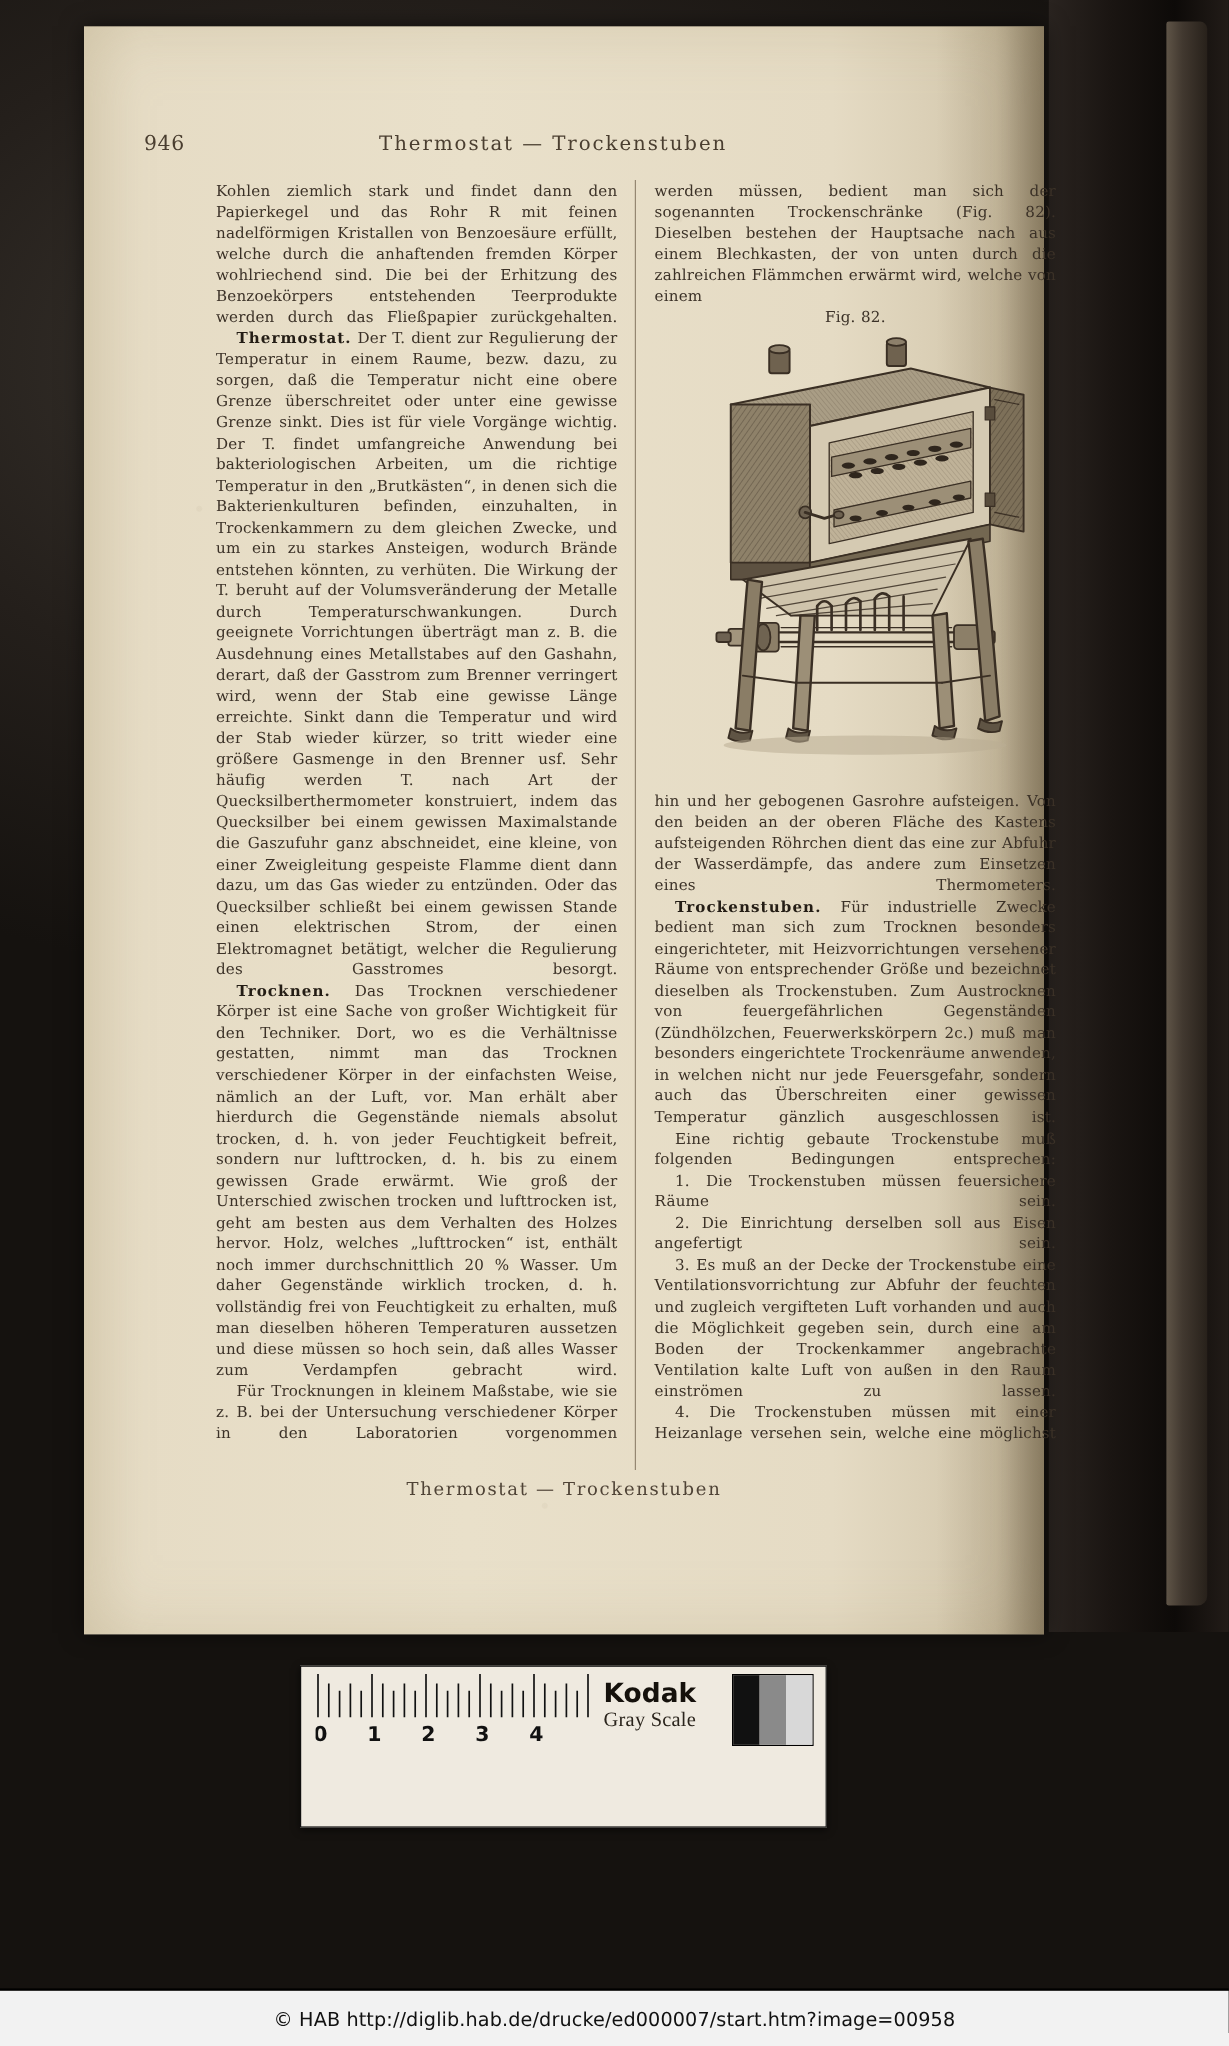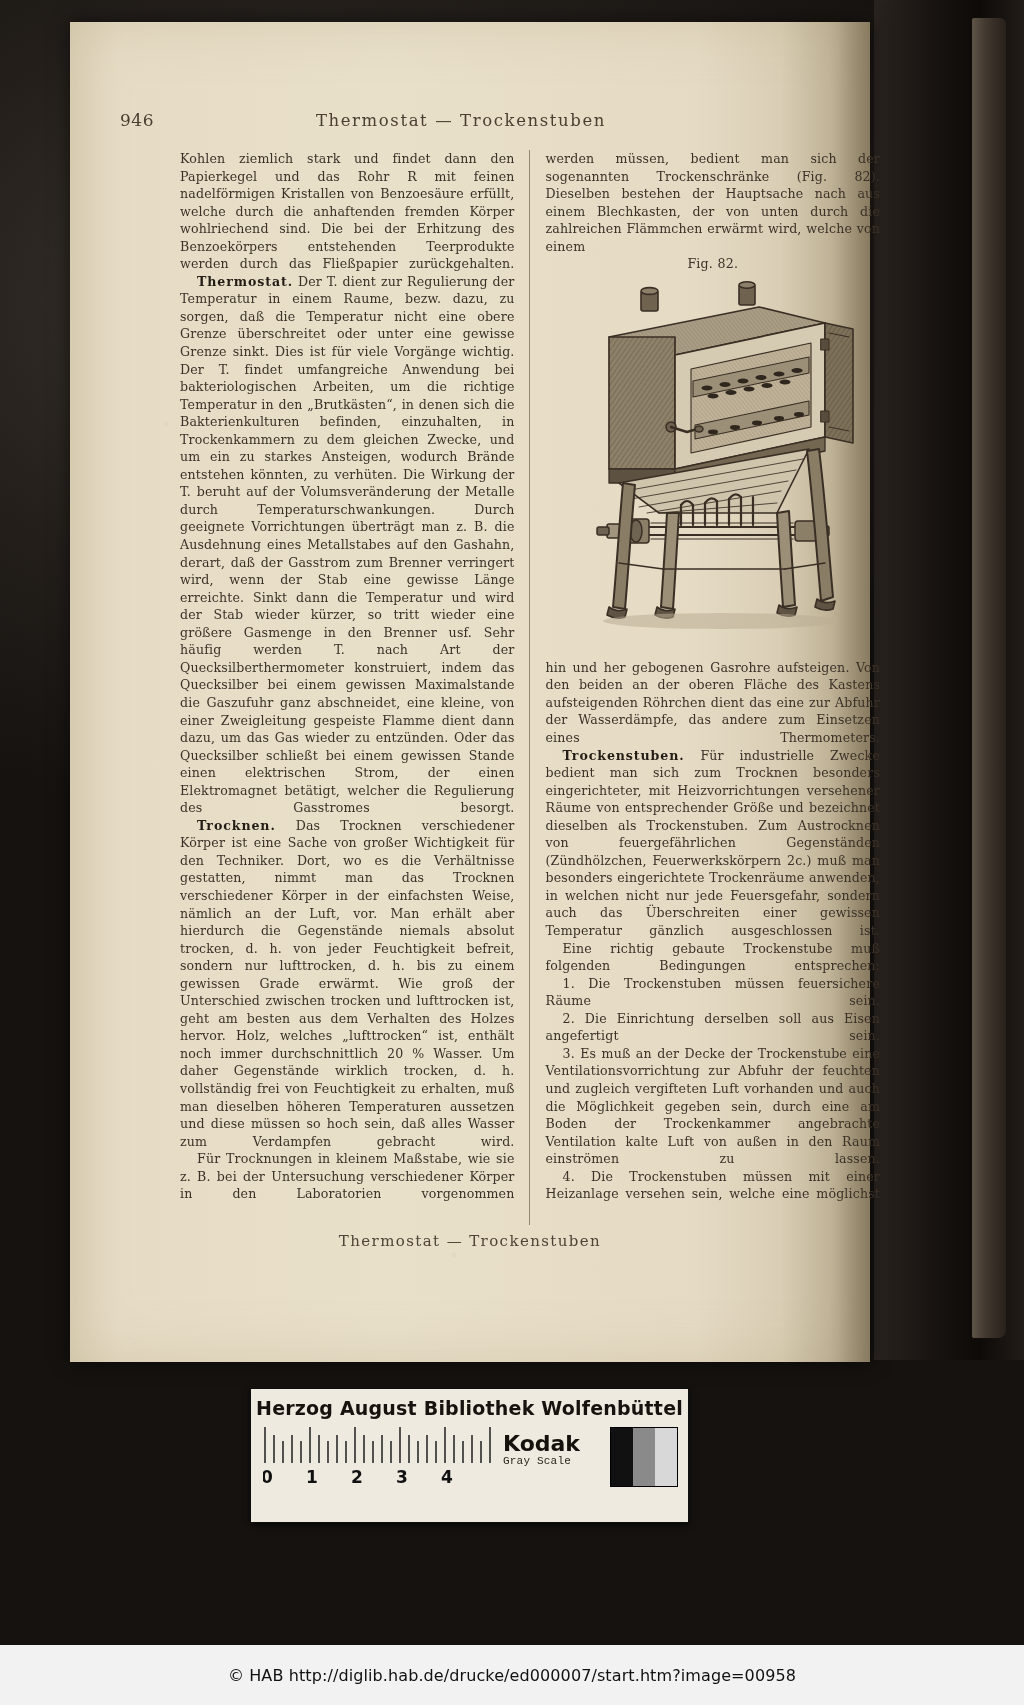--- a/index.html
+++ b/index.html
@@ -130,29 +130,29 @@
   }
   #target .trow{
     display:flex;align-items:flex-start;padding:2px 10px 0 12px;gap:8px;
   }
   .ruler{flex:0 0 232px;}
   .ruler svg{display:block;}
   .kodak{
     flex:1;text-align:left;padding-top:10px;
   }
   .kodak .k1{font-family:"DejaVu Sans",sans-serif;font-weight:bold;font-size:22px;color:#15110c;line-height:22px;}
-  .kodak .k2{font-family:Liberation Mono, monospace;font-size:11px;color:#2a241c;letter-spacing:.2px;}
+  .kodak .k2{font-family:Liberation Serif, serif;font-size:17px;color:#2a241c;letter-spacing:.2px;}
   .greypatch{
     flex:0 0 66px;height:58px;display:flex;border:1px solid #000;margin-top:4px;
   }
   .greypatch i{display:block;height:100%;}
 
   
   #credit{
-    position:absolute;left:0;bottom:0;width:1024px;height:60px;
+    position:absolute;left:0;bottom:0;width:1024px;height:46px;
     background:#f2f2f2;
     display:flex;align-items:center;justify-content:center;
   }
   #credit span{
     font-family:"DejaVu Sans",sans-serif;
     font-size:16px;color:#111;letter-spacing:.1px;
   }
   .sep-line{
     position:absolute;left:0;bottom:46px;width:1024px;height:2px;background:#000;
   }
@@ -332,21 +332,20 @@
         <p class="ind"><span>2. Die Einrichtung derselben soll aus Eisen angefertigt sein.</span></p>
         <p class="ind"><span>3. Es muß an der Decke der Trockenstube eine Ventilationsvorrichtung zur Abfuhr der feuchten und zugleich vergifteten Luft vorhanden und auch die Möglichkeit gegeben sein, durch eine am Boden der Trockenkammer angebrachte Ventilation kalte Luft von außen in den Raum einströmen zu lassen.</span></p>
         <p class="ind"><span>4. Die Trockenstuben müssen mit einer Heizanlage versehen sein, welche eine möglichst</span></p>
       </div>
     </div>
 
     <div class="footline fraktur">Thermostat — Trockenstuben</div>
   </div>
 
   <div id="target">
-    <div class="tlabel">Herzog August Bibliothek Wolfenbüttel</div>
     <div class="trow">
 
       <div class="ruler">
         <svg width="232" height="74" viewBox="0 0 232 74">
           <g stroke="#111" stroke-width="1.4">
             <line x1="2" y1="4" x2="2" y2="40"></line>
             <line x1="11" y1="12" x2="11" y2="40"></line>
               <line x1="20" y1="18" x2="20" y2="40"></line>
             <line x1="29" y1="12" x2="29" y2="40"></line>
               <line x1="38" y1="18" x2="38" y2="40"></line>

